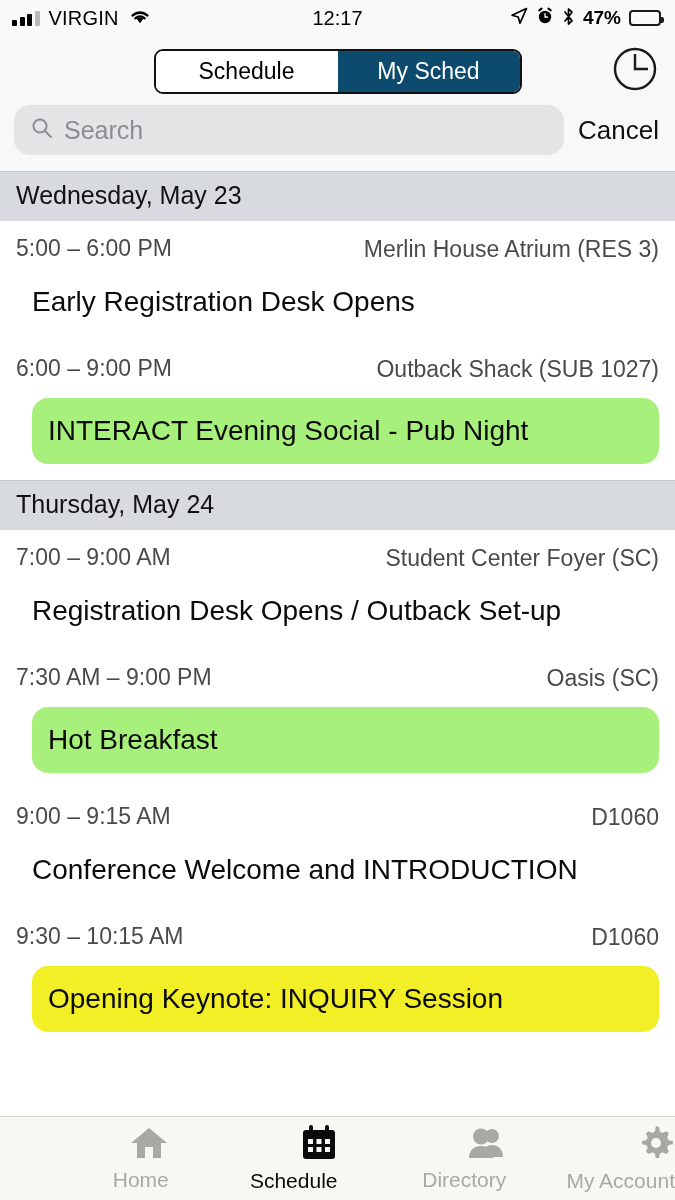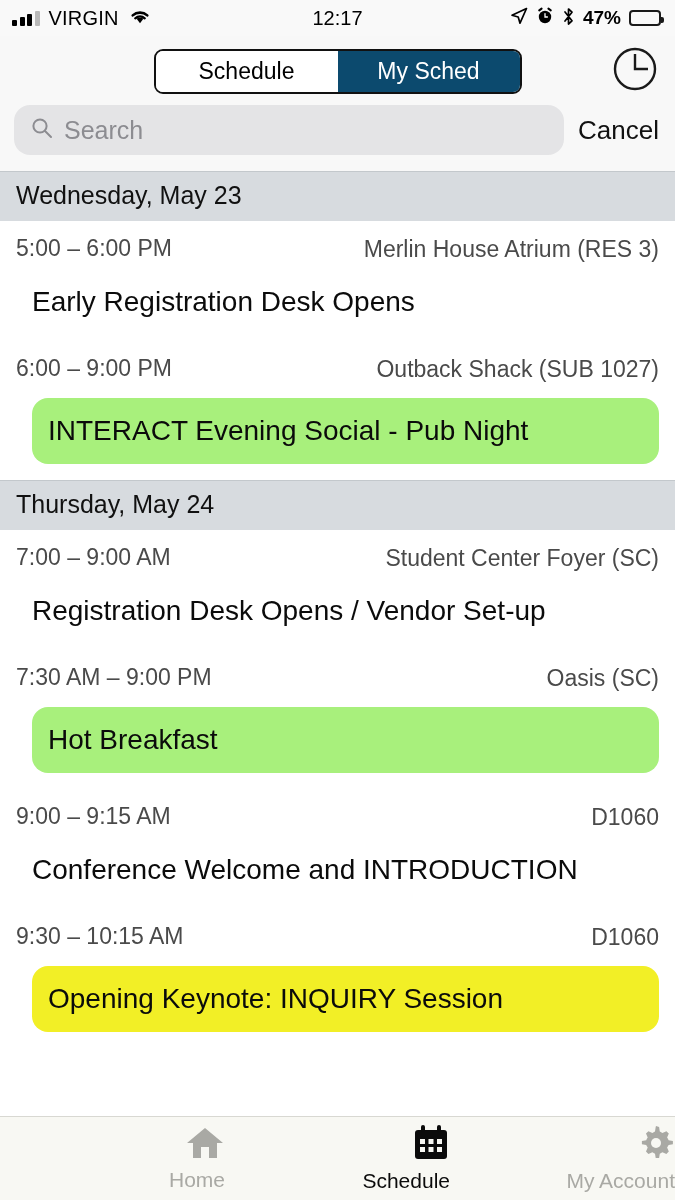--- a/index.html
+++ b/index.html
@@ -223,21 +223,21 @@
           <div class="loc">Outback Shack (SUB 1027)</div>
         </div>
         <div class="title hl hl-green">INTERACT Evening Social - Pub Night</div>
       </div>
       <div class="day-header">Thursday, May 24</div>
       <div class="event">
         <div class="meta">
           <div class="time">7:00 – 9:00 AM</div>
           <div class="loc">Student Center Foyer (SC)</div>
         </div>
-        <div class="title">Registration Desk Opens / Vendor Set-up</div>
+        <div class="title">Registration Desk Opens / Outback Set-up</div>
       </div>
       <div class="event">
         <div class="meta">
           <div class="time">7:30 AM – 9:00 PM</div>
           <div class="loc">Oasis (SC)</div>
         </div>
         <div class="title hl hl-green">Hot Breakfast</div>
       </div>
       <div class="event">
         <div class="meta">
@@ -277,20 +277,31 @@
             <rect x="8" y="23" width="5" height="5"></rect>
               <rect x="16.5" y="23" width="5" height="5"></rect>
               <rect x="25" y="23" width="5" height="5"></rect>
           </g>
         </svg>
       </span>
       <span class="lbl">Schedule</span>
     </div>
     <div class="tab">
       <span>
+        <svg width="40" height="36" viewBox="0 0 40 36">
+          <circle class="ic" cx="26" cy="11" r="7"></circle>
+          <path class="ic" d="M26 20 c7 0 11 5 11 12 H15 c0-7 4-12 11-12z"></path>
+          <circle class="ic" cx="15" cy="11.5" r="8"></circle>
+          <path class="ic" d="M15 21 c8 0 12 5.5 12 12 H3 c0-6.5 4-12 12-12z"></path>
+        </svg>
+      </span>
+      <span class="lbl">Directory</span>
+    </div>
+    <div class="tab">
+      <span>
         <svg width="38" height="38" viewBox="0 0 38 38">
           <path class="ic" d="M19 2 l3.1 1.1 .7 4.3 a12 12 0 0 1 2.6 1.5 l4-1.7 2.4 2.4 -1.7 4 a12 12 0 0 1 1.5 2.6 l4.3 .7 0 3.4 -4.3 .7 a12 12 0 0 1 -1.5 2.6 l1.7 4 -2.4 2.4 -4-1.7 a12 12 0 0 1 -2.6 1.5 l-.7 4.3 -3.4 0 -.7-4.3 a12 12 0 0 1 -2.6-1.5 l-4 1.7 -2.4-2.4 1.7-4 a12 12 0 0 1 -1.5-2.6 l-4.3-.7 0-3.4 4.3-.7 a12 12 0 0 1 1.5-2.6 l-1.7-4 2.4-2.4 4 1.7 a12 12 0 0 1 2.6-1.5 l.7-4.3 z"></path>
           <circle cx="19" cy="19" r="5" fill="#f8f8f3"></circle>
         </svg>
       </span>
       <span class="lbl">My Account</span>
     </div>
   </div>
 
 </div>

